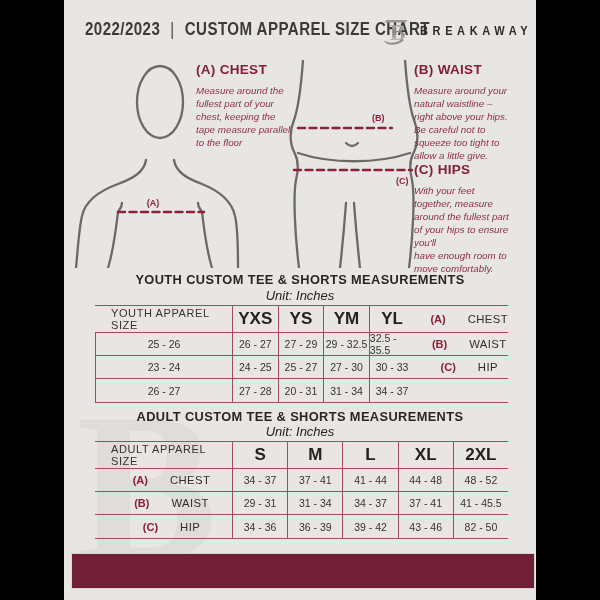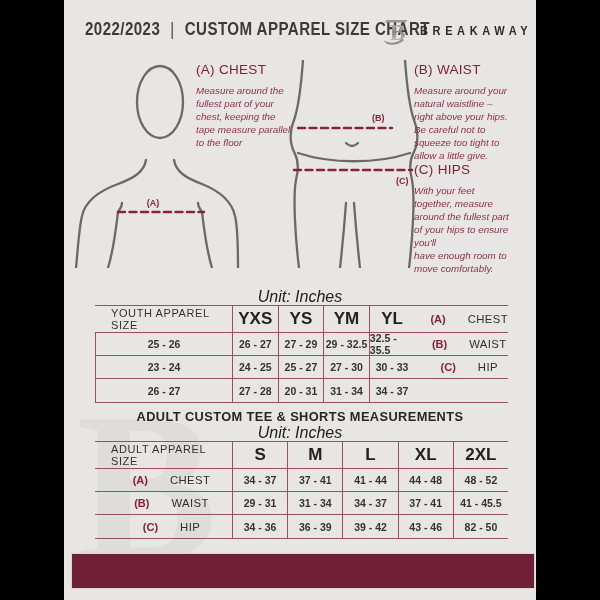--- a/index.html
+++ b/index.html
@@ -19,38 +19,38 @@
   .brand{font-weight:bold;font-size:12px;letter-spacing:5px;color:#2c2c2c;
          transform:scaleX(.92);transform-origin:left center;white-space:nowrap;}
 
   
   .fig{position:absolute;}
   .fig path,.fig ellipse{fill:none;stroke:#6a6a6a;stroke-width:2.3;stroke-linecap:round;}
   .fig .dash{stroke:#8e2138;stroke-width:2.4;stroke-dasharray:7 4.5;}
   .fig text{fill:#8e2138;font-weight:bold;font-size:9px;font-family:"Liberation Sans",sans-serif;}
 
   
-  .g-head{position:absolute;font-weight:normal;font-size:13.5px;color:#841f36;letter-spacing:.3px;}
+  .g-head{position:absolute;font-weight:bold;font-size:13.5px;color:#841f36;letter-spacing:.3px;}
   .g-body{position:absolute;font-style:italic;font-size:9.8px;line-height:13px;color:#8f3046;
           white-space:pre-line;}
 
   
   .sec-title{position:absolute;left:64px;width:472px;text-align:center;font-weight:bold;
              font-size:12.8px;letter-spacing:.4px;color:#262626;}
   .sec-unit{position:absolute;left:64px;width:472px;text-align:center;font-style:italic;
-            font-size:16px;color:#222;}
+            font-size:13px;color:#222;}
 
   
   .sizetable{position:absolute;left:95px;width:413px;display:grid;
              grid-template-columns:137px repeat(5,1fr);grid-template-rows:27px 23px 23px 23px;
              border-top:1.6px solid #a04b5e;border-bottom:1.6px solid #a04b5e;}
   .cell{display:flex;align-items:center;justify-content:center;border-bottom:1.3px solid #a04b5e;
         font-size:10.5px;color:#333;}
   .sizetable .cell:nth-child(n+19){border-bottom:none;}
-  .cell:not(.c0){border-left:1px solid #a04b5e;font-weight:bold;}
+  .cell:not(.c0){border-left:1px solid #a04b5e;}
   .cell.c0{justify-content:center;padding-left:16px;}
   .cell.label-h span{font-size:11px;letter-spacing:.6px;color:#333;}
   .cell.col-h{font-weight:bold;font-size:17px;color:#222;}
   .pfx{font-weight:bold;color:#8a2036;font-size:11px;}
   .lbl{margin-left:22px;font-size:11.3px;letter-spacing:.4px;color:#2e2e2e;}
 
   .footer-bar{position:absolute;left:71px;top:553px;width:462px;height:34px;background:#701f36;
               border:1px solid #d6d5d3;}
 </style>
 </head>
@@ -123,20 +123,21 @@
 
   <div class="g-head" style="left:414px;top:162px">(C) HIPS</div>
   <div class="g-body" style="left:414px;top:184px;width:128px">With your feet
 together, measure
 around the fullest part
 of your hips to ensure
 you'll
 have enough room to
 move comfortably.</div>
 
+  <div class="sec-title" style="top:272px">YOUTH CUSTOM TEE &amp; SHORTS MEASUREMENTS</div>
   <div class="sec-unit" style="top:288px">Unit: Inches</div>
 
   <div class="sizetable" style="top:305px">
     <div class="cell c0 label-h">
       <span>YOUTH APPAREL SIZE</span>
       </div>
     <div class="cell col-h">YXS</div>
     <div class="cell col-h">YS</div>
     <div class="cell col-h">YM</div>
     <div class="cell col-h">YL</div>

